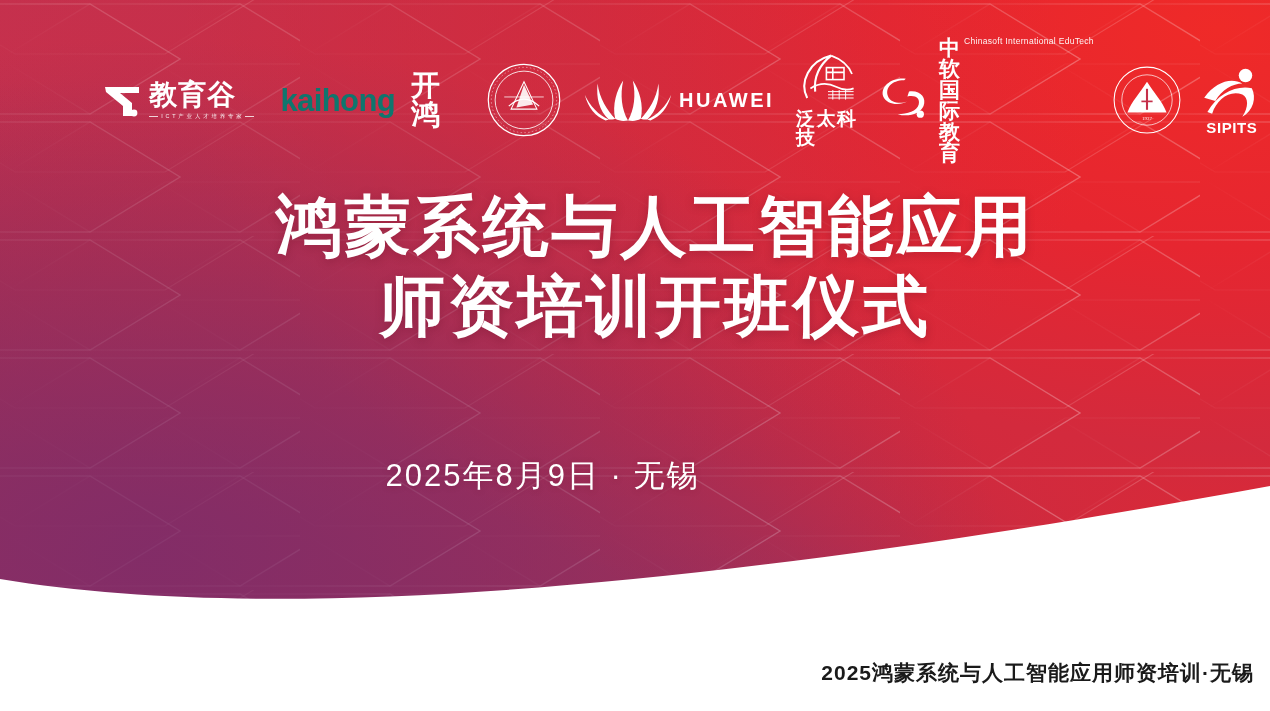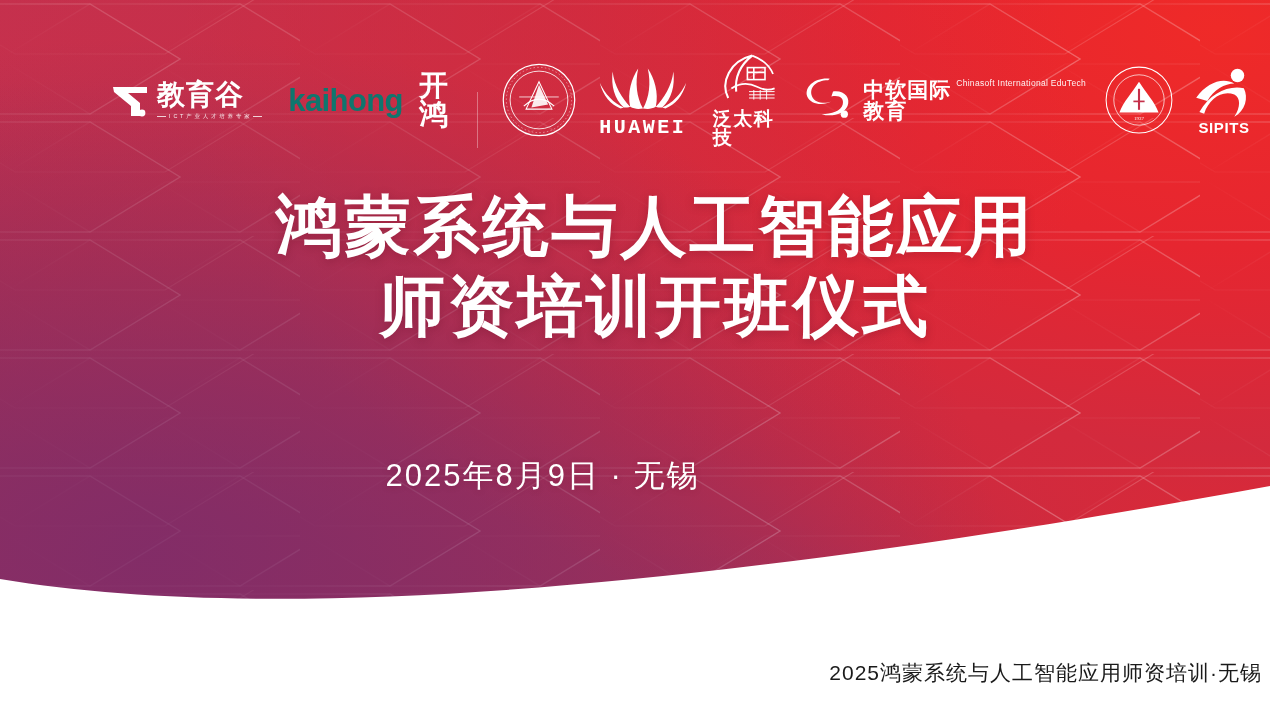--- a/index.html
+++ b/index.html
@@ -79,21 +79,21 @@
     font-size:31px;font-weight:700;letter-spacing:-.6px;line-height:1;color:#0f766e;
     position:relative;
   }
   .kaihong-cn{font-size:29px;font-weight:700;letter-spacing:2px;color:#fff;line-height:1;}
 
   .divider{
     width:1px;height:56px;background:rgba(255,255,255,.34);margin:0 17px;
   }
 
   .logo-npu{padding:0 6px;}
-  .logo-huawei{padding:0 12px;display:flex;flex-direction:column;align-items:center;gap:3px;font-family:Liberation Mono, monospace;}
+  .logo-huawei{padding:0 12px;display:flex;align-items:center;gap:3px;}
   .huawei-word{
     font-size:20px;font-weight:700;letter-spacing:2.5px;color:#fff;line-height:1;
   }
   .logo-fantai{padding:0 10px;display:flex;flex-direction:column;align-items:center;gap:2px;font-family:Liberation Serif, serif;}
   .fantai-cn{font-size:19px;font-weight:700;letter-spacing:1.5px;color:#fff;line-height:1;}
 
   .logo-chinasoft{padding:0 10px;display:flex;align-items:center;gap:9px;}
   .cs-text{display:flex;align-items:flex-start;gap:3px;}
   .cs-cn{font-size:21px;font-weight:700;letter-spacing:1px;color:#fff;line-height:1;}
   .cs-en{font-size:8.5px;letter-spacing:.3px;color:#fff;opacity:.95;line-height:1;white-space:nowrap;}
@@ -120,24 +120,24 @@
 
   .date-line{
     position:absolute; left:0; top:455px; width:1085px;
     text-align:center; color:#ffffff;
     font-size:31px; font-weight:400; letter-spacing:2px;
     text-shadow:0 1px 6px rgba(90,10,30,.22);
   }
 
   
   .footer-text{
-    position:absolute; right:8px; bottom:24px;
+    position:absolute; right:16px; bottom:24px;
     color:#1a1a1a;
     font-size:21px;
-    font-weight:400;
+    font-weight:700;
     letter-spacing:1px;
     white-space:nowrap;
     margin-top:12px;
   }
 
   .seal{display:block;}
 </style>
 </head>
 <body>
 

